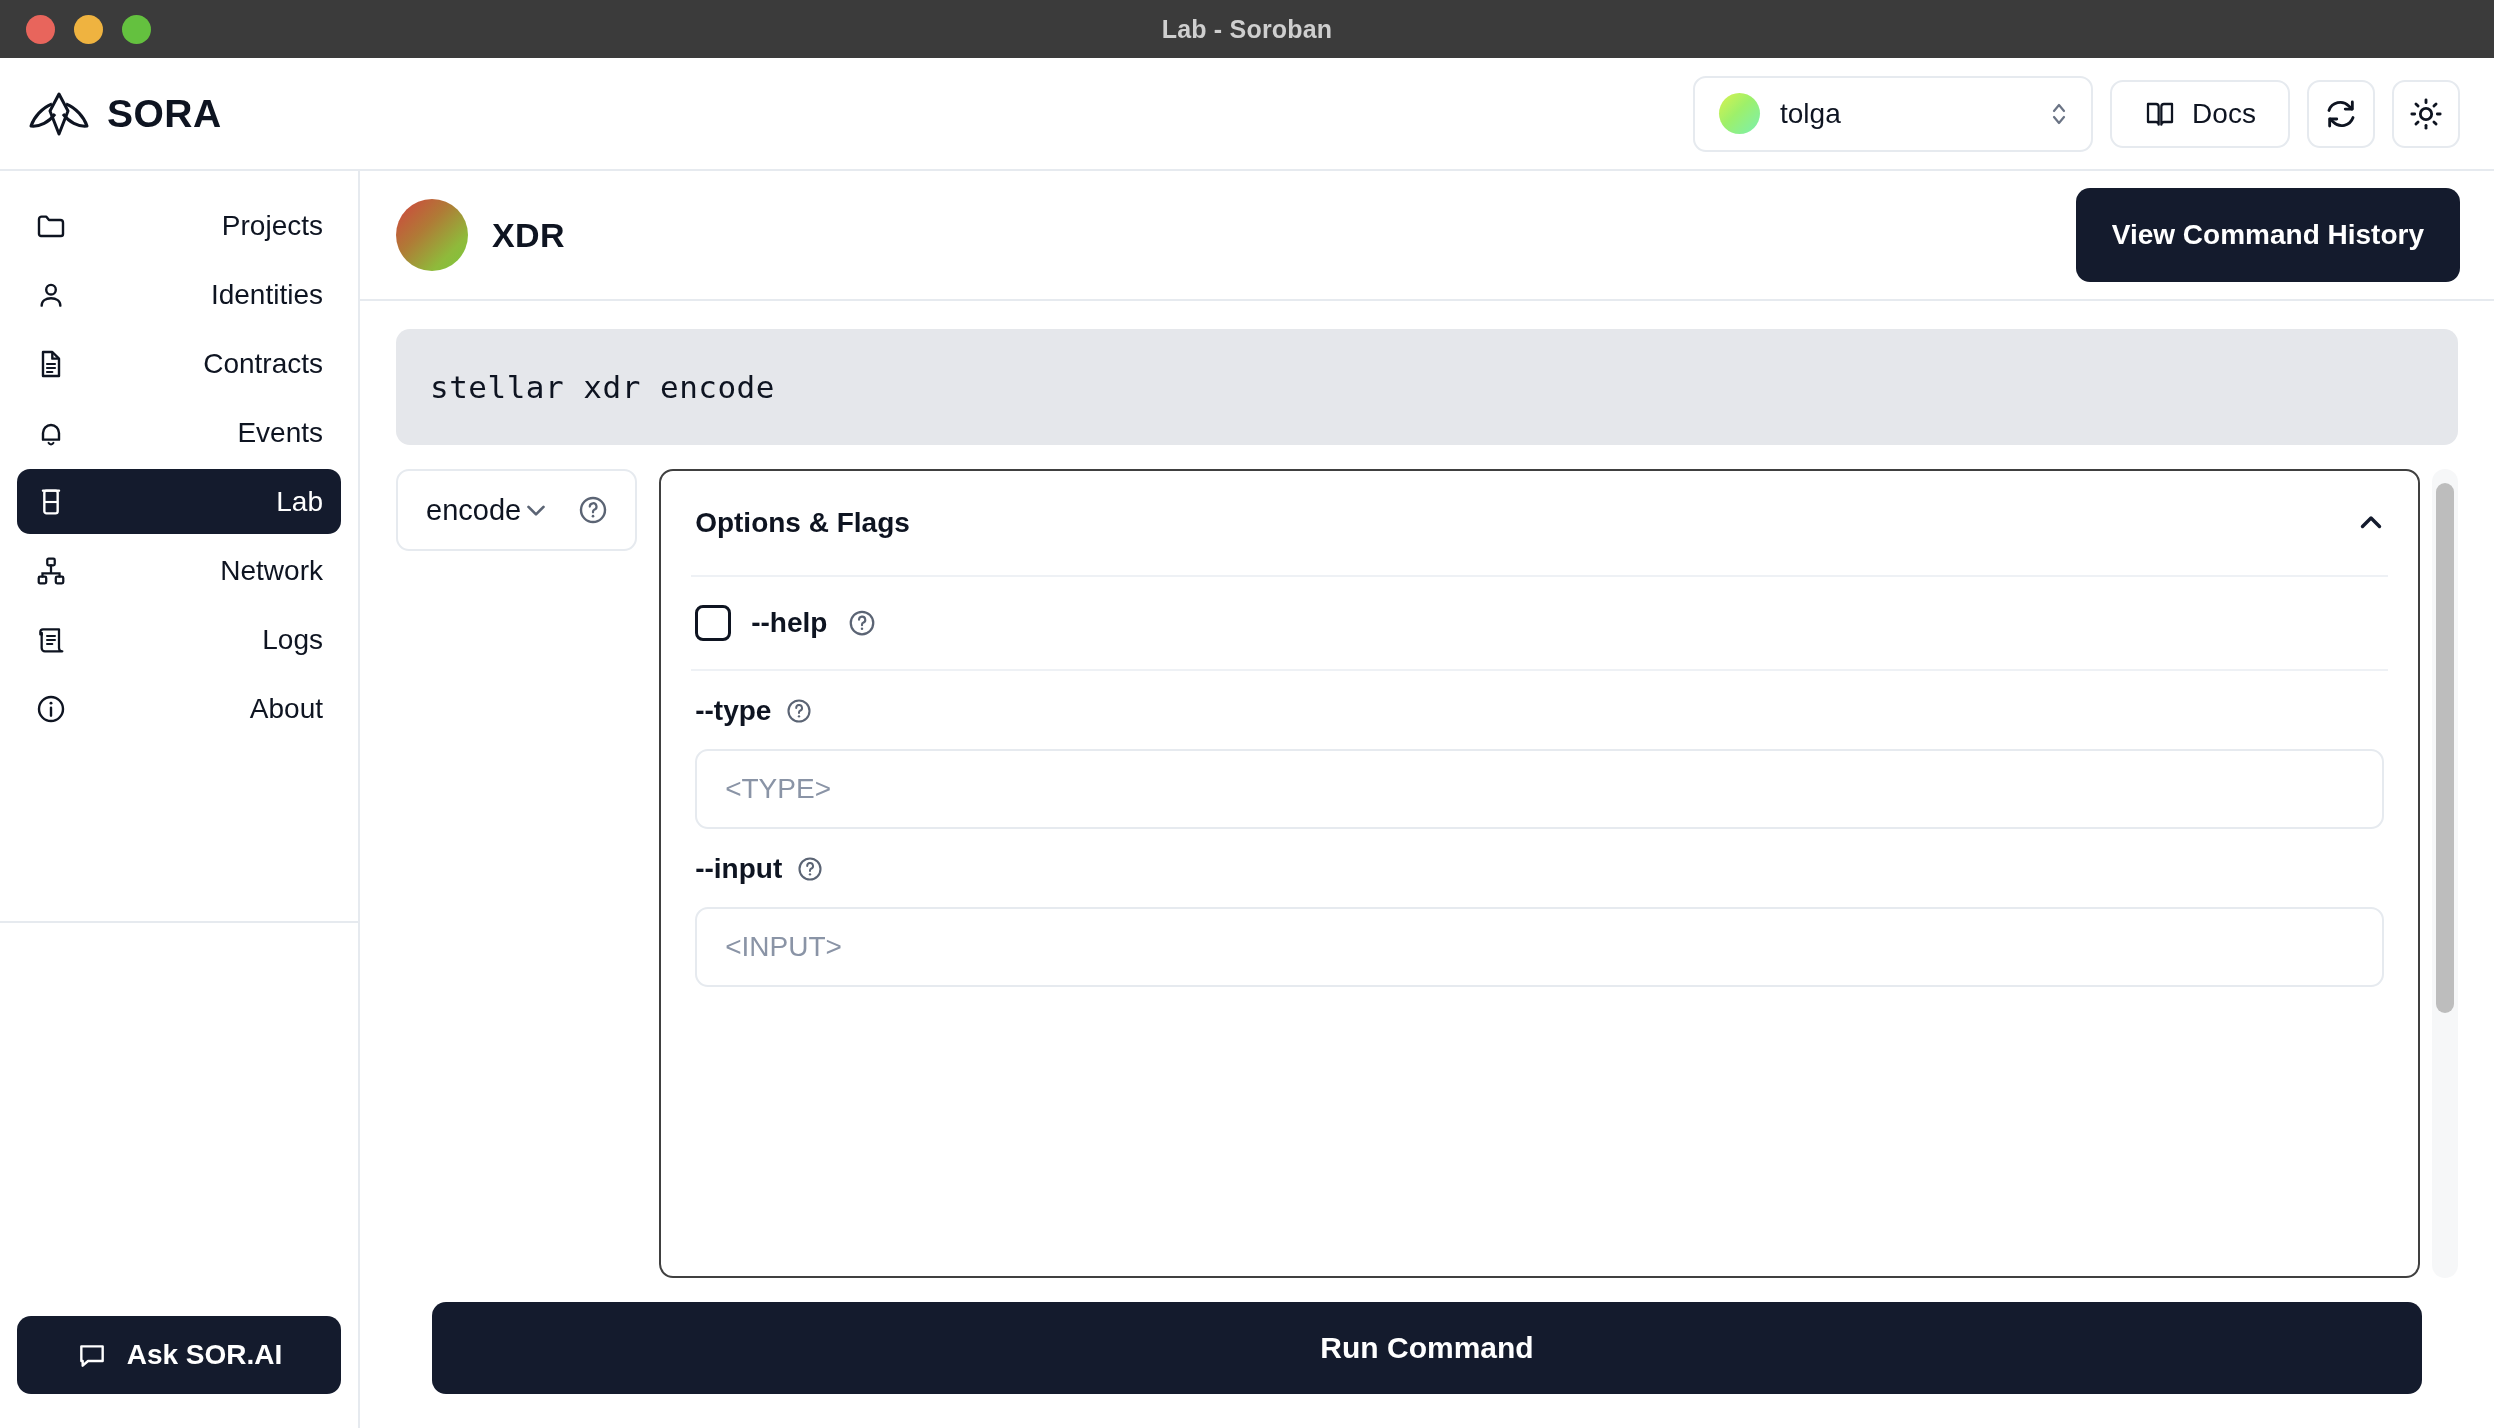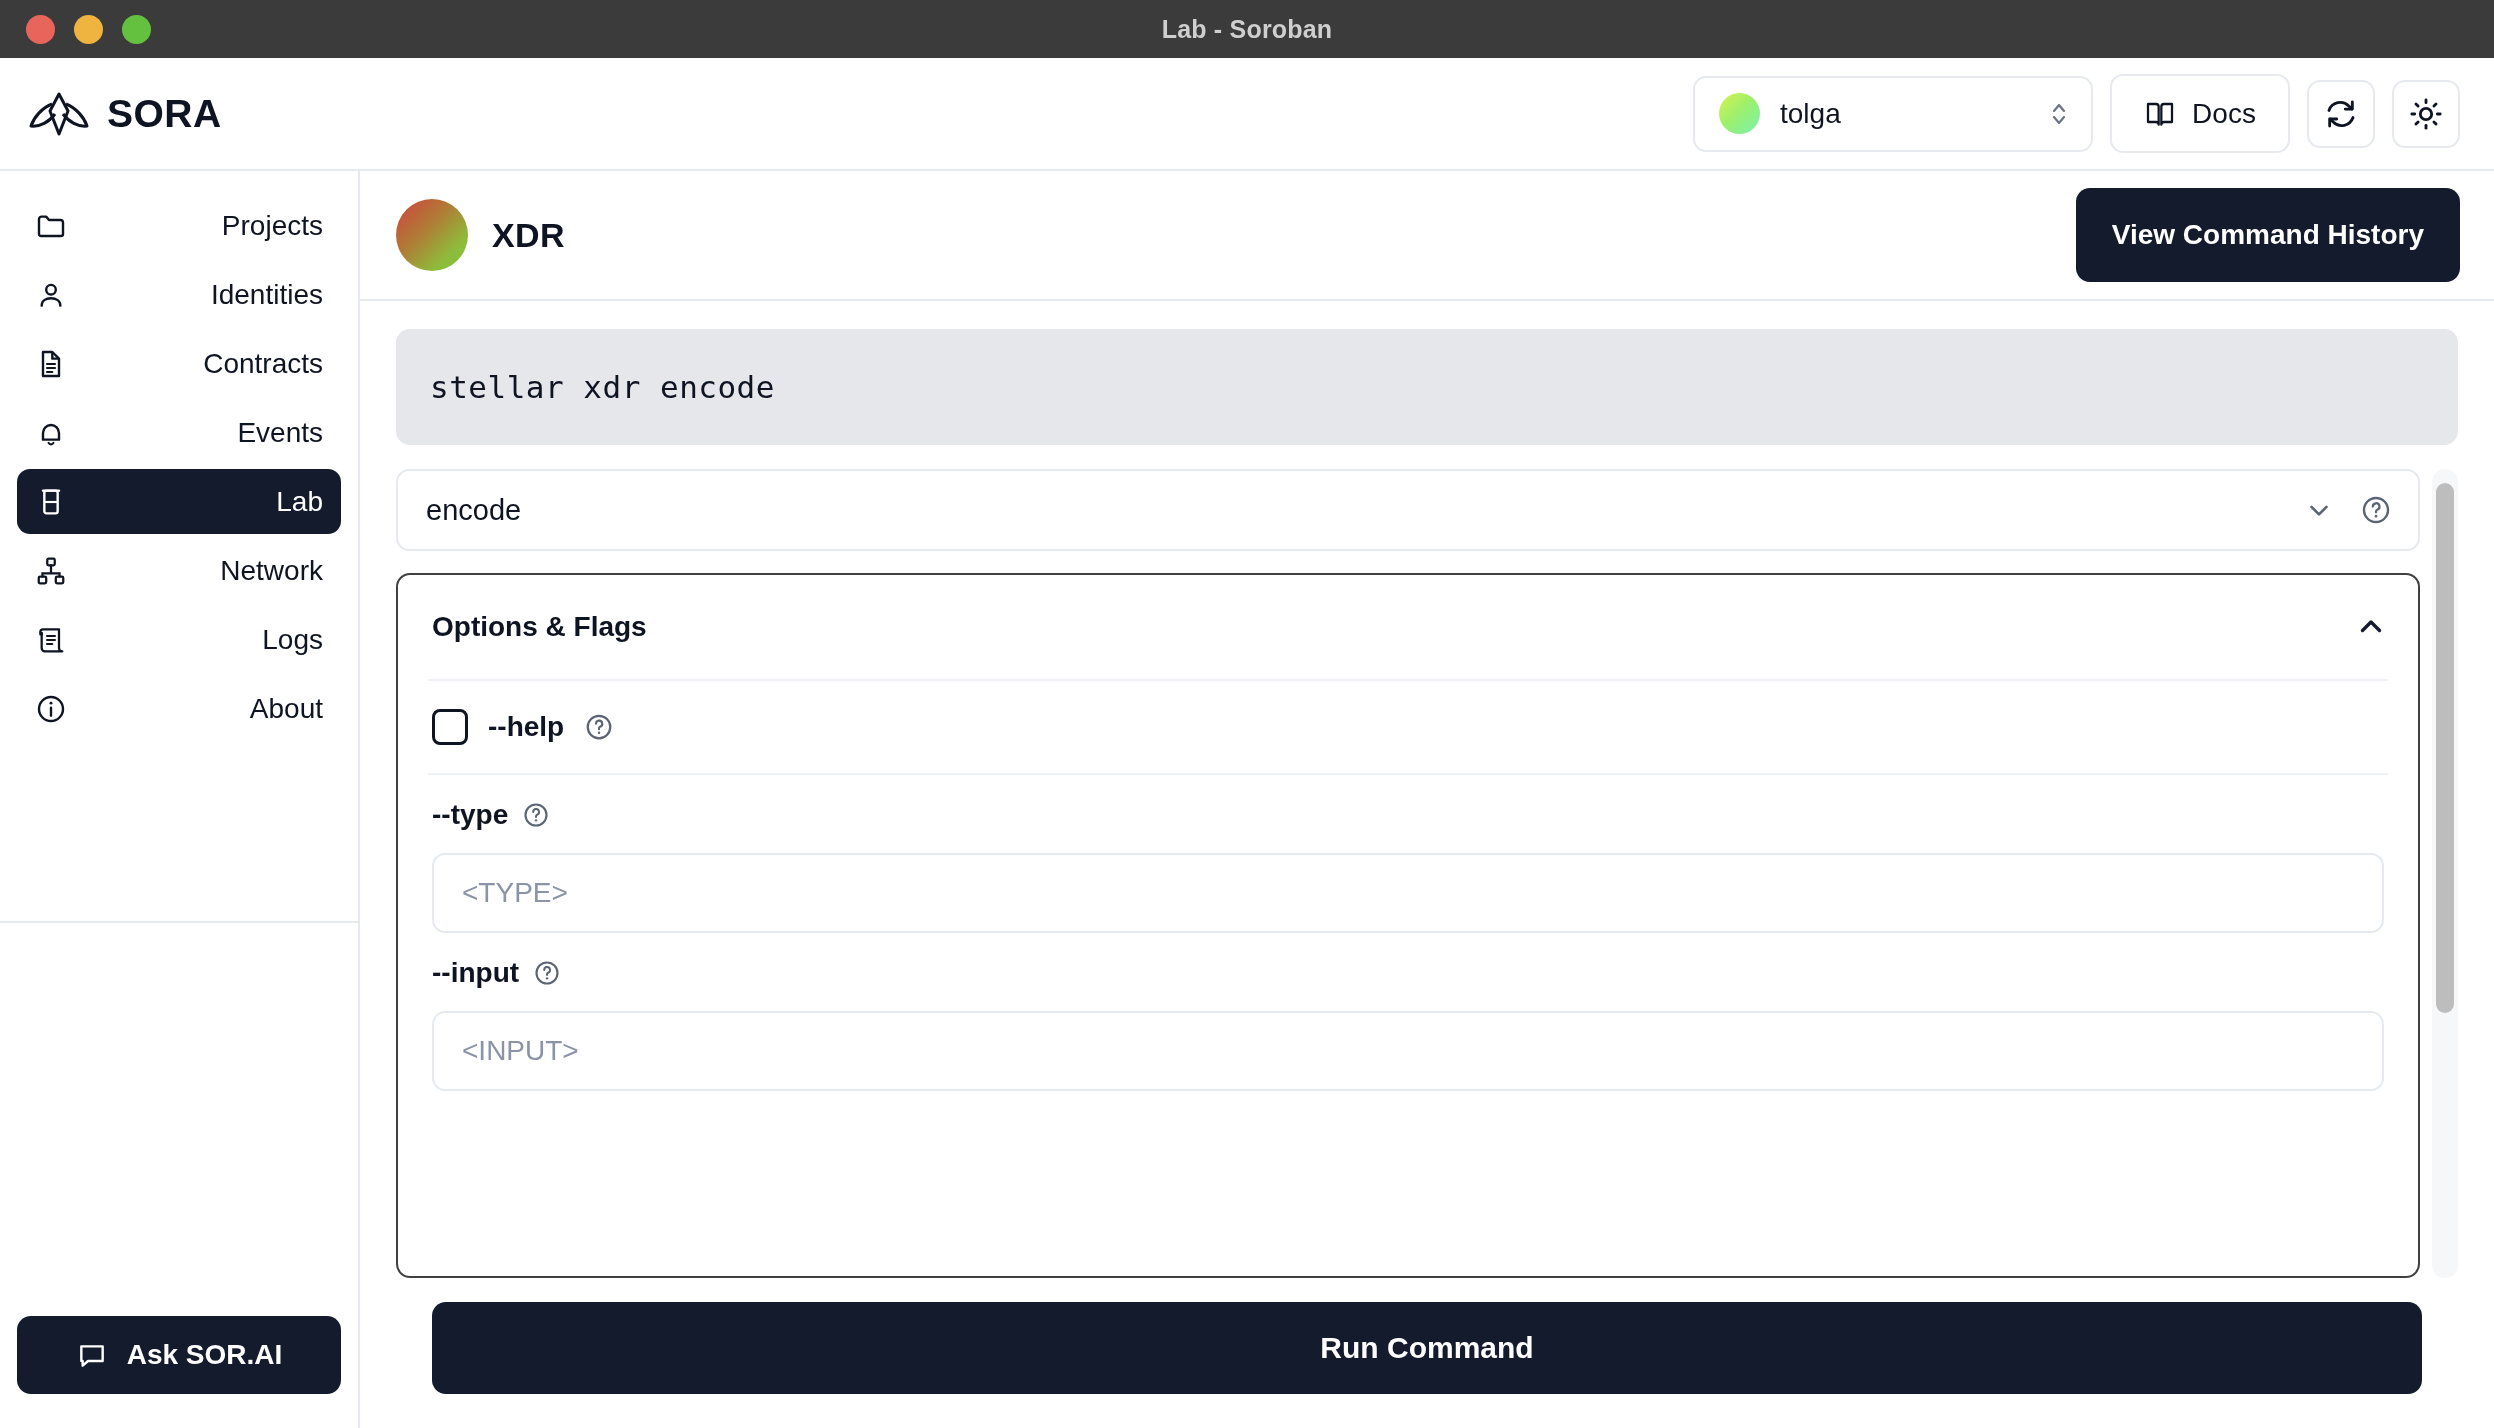--- a/index.html
+++ b/index.html
@@ -91,21 +91,21 @@
     flex: 0 0 41px;
   }
   .acct-name {
     flex: 1;
     font-size: 28px;
     color: #0e1421;
   }
   .updown { width: 20px; height: 32px; flex: 0 0 20px; }
 
   .btn-docs {
-    height: 79px;
+    height: 68px;
     min-width: 180px;
     border: 2px solid #e6eaef;
     border-radius: 13px;
     background: #fff;
     display: flex;
     align-items: center;
     justify-content: center;
     gap: 16px;
     padding: 0 26px;
     cursor: pointer;
@@ -243,21 +243,21 @@
     letter-spacing: 0.5px;
   }
 
   .scrollwrap {
     flex: 1;
     min-height: 0;
     display: flex;
     padding-top: 24px;
     overflow: hidden;
   }
-  .scrollinner { flex: 1; min-width: 0; display: flex; flex-direction: column; gap: 22px; }
+  .scrollinner { flex: 1; min-width: 0; display: flex; flex-direction: row; gap: 22px; }
 
   .subcmd-select {
     flex: 0 0 82px;
     height: 82px;
     border: 2px solid #e6eaef;
     border-radius: 13px;
     background: #fff;
     display: flex;
     align-items: center;
     padding: 0 26px 0 28px;

